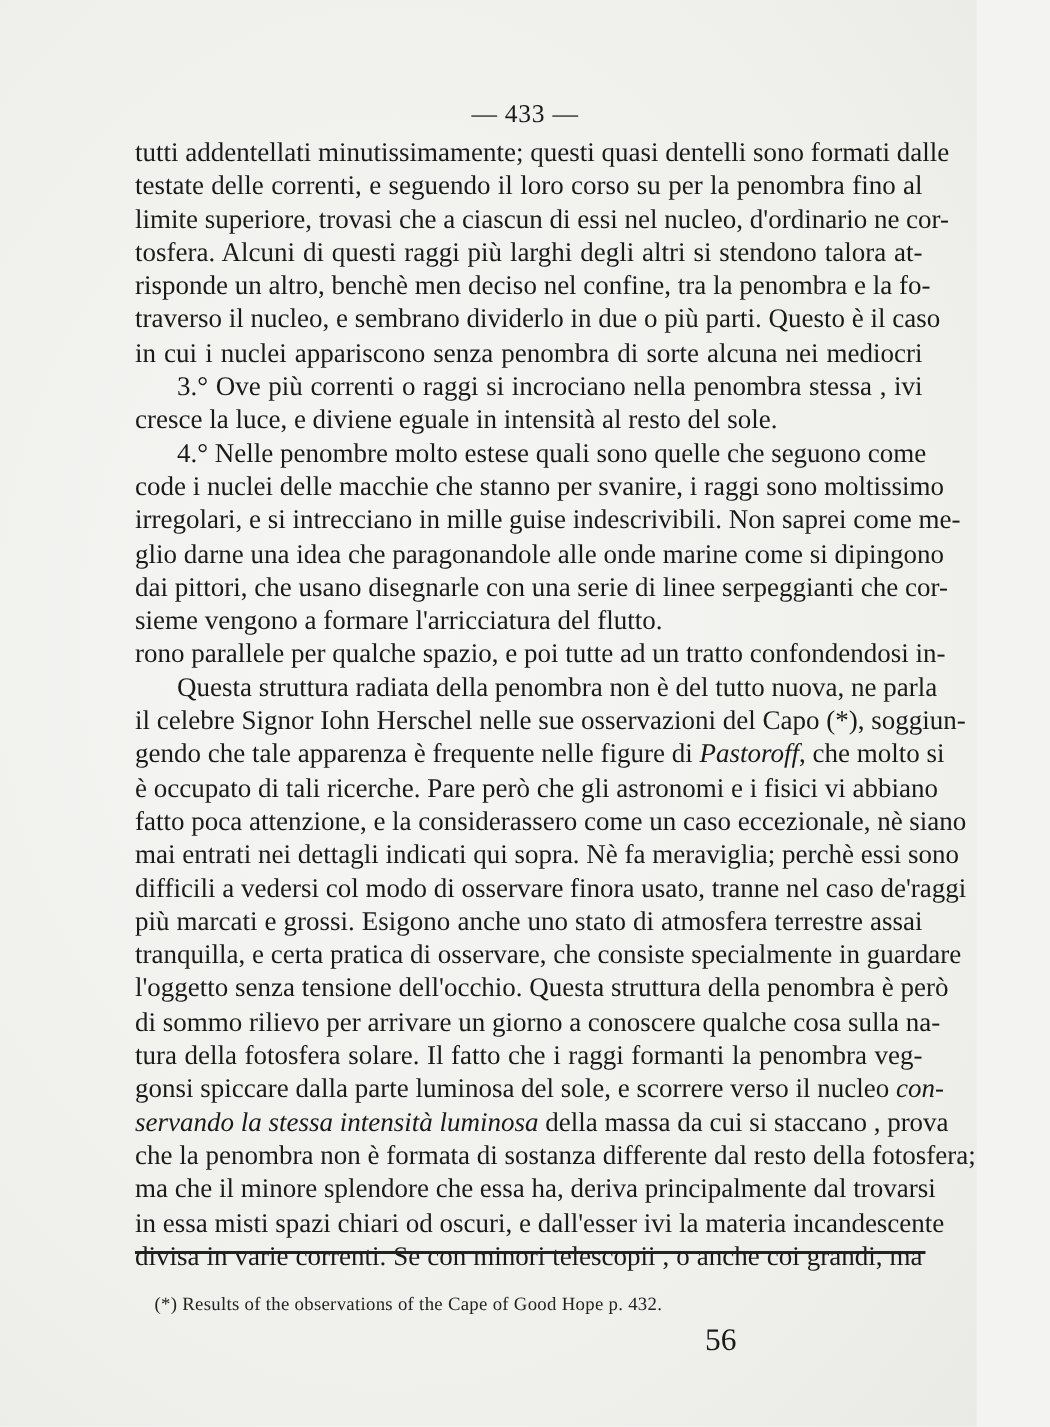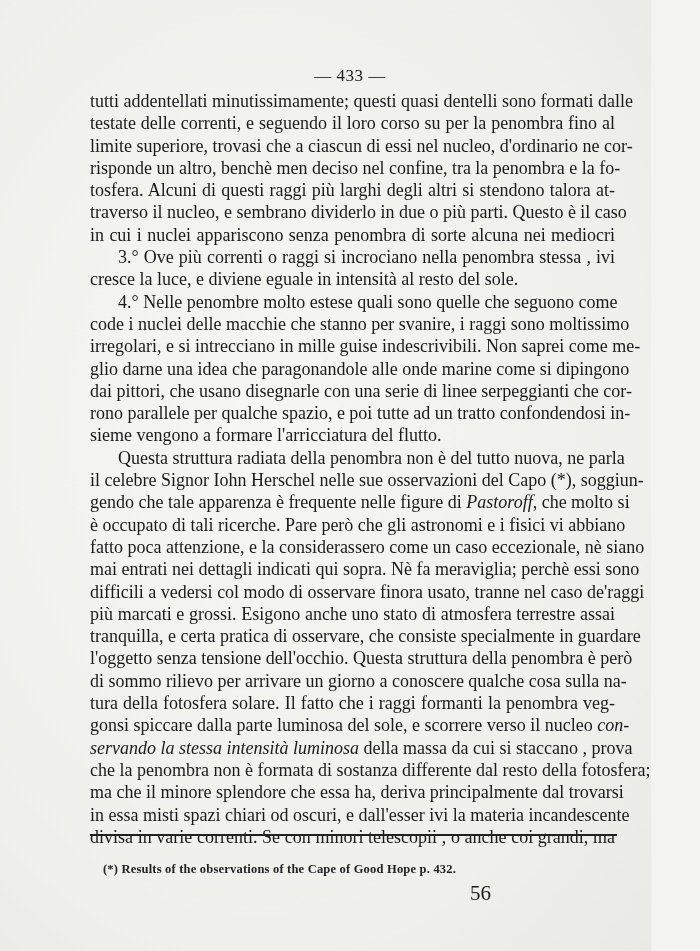--- a/index.html
+++ b/index.html
@@ -29,51 +29,51 @@
     .line { display: block; white-space: nowrap; text-align-last: justify; height: 22.3px; }
     .line.last { text-align-last: left; }
     .line.indent { padding-left: 28px; }
     .line i { font-style: italic; }
     .rule {
       position: absolute; top: 834px; left: 90px; width: 527px; height: 1.6px;
       background: #222;
     }
     .footnote {
       position: absolute; top: 862px; left: 103px; width: 500px;
-      font-family: "Liberation Serif", serif; font-size: 12.5px; font-weight: bold;
+      font-family: "Liberation Serif", serif; font-size: 12.5px; font-weight: normal;
       letter-spacing: 0.2px; color: #222;
     }
     .signature {
       position: absolute; top: 881px; left: 470px;
       font-family: "Liberation Serif", serif; font-size: 21px; color: #1a1a1a;
     }
   </style>
 </head>
 <body>
 
 <div class="page">
   <div class="running-head">— 433 —</div>
 
   <div class="body-text">
     <span class="line">tutti addentellati minutissimamente; questi quasi dentelli sono formati dalle</span>
     <span class="line">testate delle correnti, e seguendo il loro corso su per la penombra fino al</span>
     <span class="line">limite superiore, trovasi che a ciascun di essi nel nucleo, d'ordinario ne cor-</span>
+    <span class="line">tosfera. Alcuni di questi raggi più larghi degli altri si stendono talora at-</span>
     <span class="line">risponde un altro, benchè men deciso nel confine, tra la penombra e la fo-</span>
-    <span class="line">tosfera. Alcuni di questi raggi più larghi degli altri si stendono talora at-</span>
     <span class="line">traverso il nucleo, e sembrano dividerlo in due o più parti. Questo è il caso</span>
     <span class="line">in cui i nuclei appariscono senza penombra di sorte alcuna nei mediocri</span>
     <span class="line indent">3.° Ove più correnti o raggi si incrociano nella penombra stessa , ivi</span>
     <span class="line last">cresce la luce, e diviene eguale in intensità al resto del sole.</span>
     <span class="line indent">4.° Nelle penombre molto estese quali sono quelle che seguono come</span>
     <span class="line">code i nuclei delle macchie che stanno per svanire, i raggi sono moltissimo</span>
     <span class="line">irregolari, e si intrecciano in mille guise indescrivibili. Non saprei come me-</span>
     <span class="line">glio darne una idea che paragonandole alle onde marine come si dipingono</span>
     <span class="line">dai pittori, che usano disegnarle con una serie di linee serpeggianti che cor-</span>
+    <span class="line last">sieme vengono a formare l'arricciatura del flutto.</span>
     <span class="line">rono parallele per qualche spazio, e poi tutte ad un tratto confondendosi in-</span>
-    <span class="line last">sieme vengono a formare l'arricciatura del flutto.</span>
     <span class="line indent">Questa struttura radiata della penombra non è del tutto nuova, ne parla</span>
     <span class="line">il celebre Signor Iohn Herschel nelle sue osservazioni del Capo (*), soggiun-</span>
     <span class="line"><span>gendo che tale apparenza è frequente nelle figure di </span><i>Pastoroff</i><span>, che molto si</span></span>
     <span class="line">è occupato di tali ricerche. Pare però che gli astronomi e i fisici vi abbiano</span>
     <span class="line">fatto poca attenzione, e la considerassero come un caso eccezionale, nè siano</span>
     <span class="line">mai entrati nei dettagli indicati qui sopra. Nè fa meraviglia; perchè essi sono</span>
     <span class="line">difficili a vedersi col modo di osservare finora usato, tranne nel caso de'raggi</span>
     <span class="line">più marcati e grossi. Esigono anche uno stato di atmosfera terrestre assai</span>
     <span class="line">tranquilla, e certa pratica di osservare, che consiste specialmente in guardare</span>
     <span class="line">l'oggetto senza tensione dell'occhio. Questa struttura della penombra è però</span>

